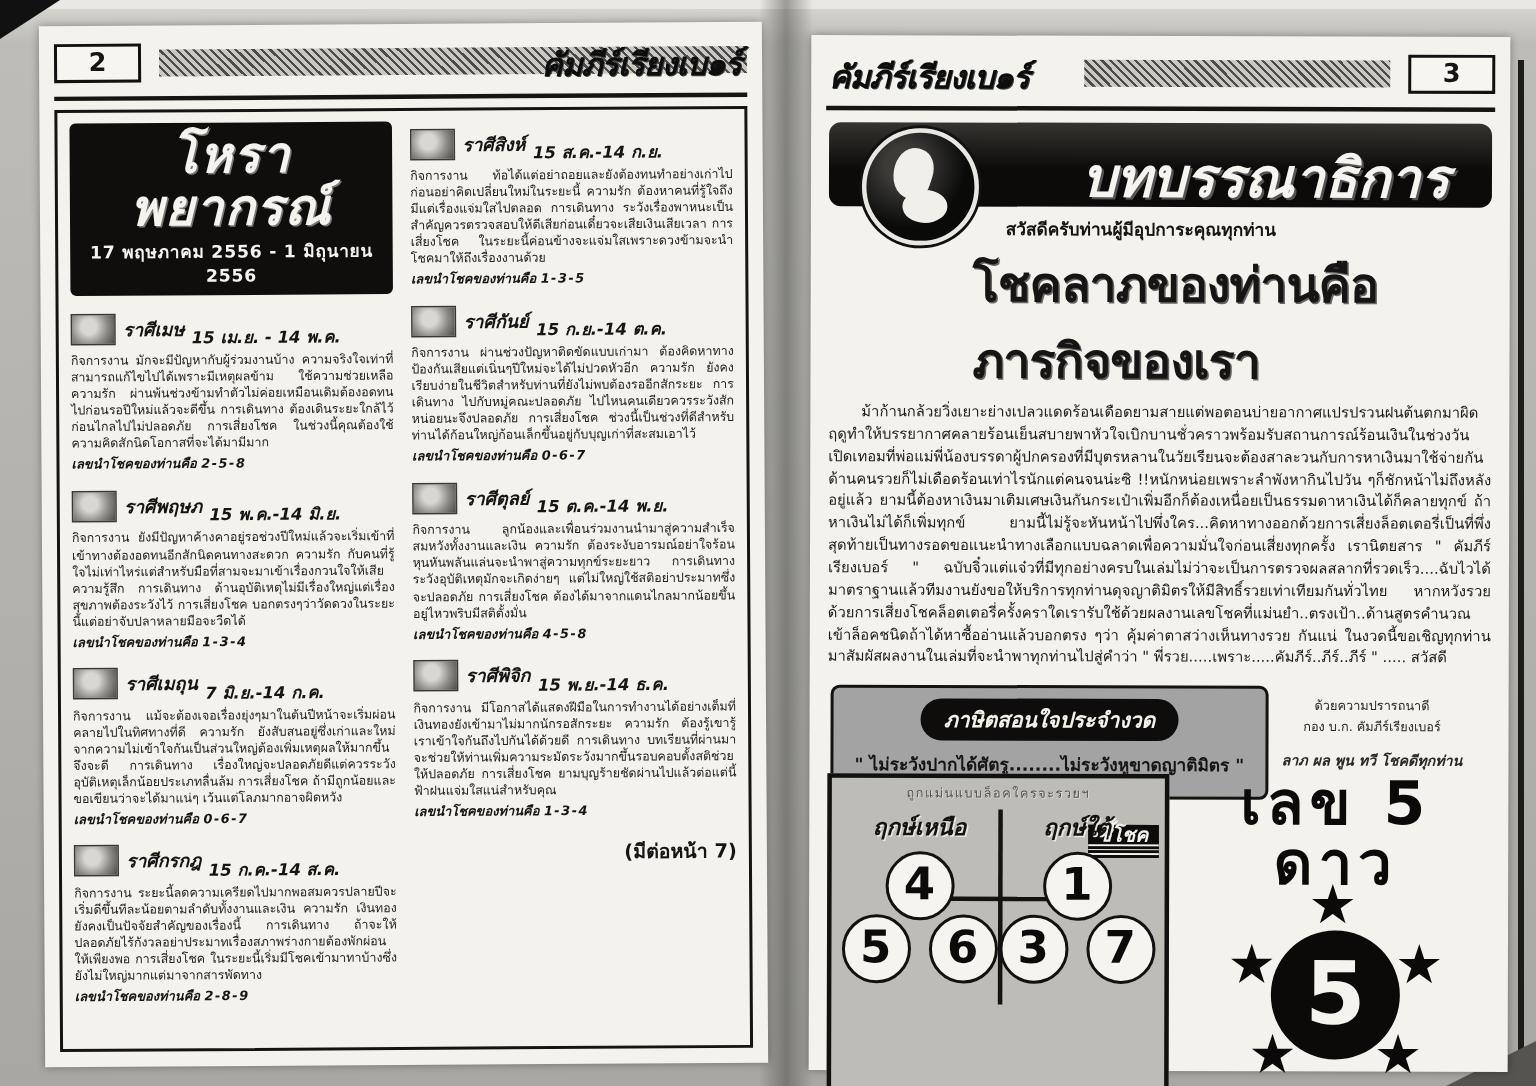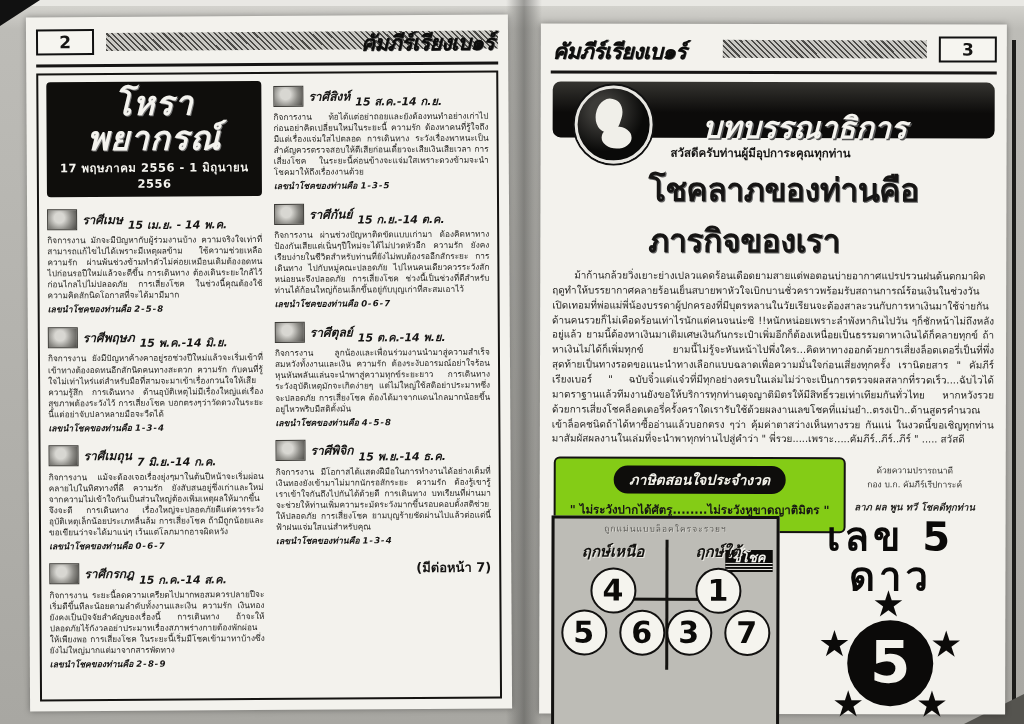--- a/index.html
+++ b/index.html
@@ -51,38 +51,38 @@
   .zdates { font-size:11px; font-weight:900; font-style:italic;margin-top:12px; }
   .zbody { font-size:8.3px; line-height:1.33; text-align:justify; color:#23221f; }
   .zlucky { font-size:8.6px; font-weight:900; font-style:italic; margin-top:1px; }
   .zlucky .zn { letter-spacing:1px; }
   .cont { text-align:right; font-size:13px; font-weight:900; margin-top:4px; }
 
   
   .edblock { position:relative; margin:8px 12px 0 12px; }
   .edbox { background:linear-gradient(180deg,#353430 0%, #0c0b0a 55%); border-radius:8px;
            height:56px; position:relative; }
-  .edtitle { position:absolute; left:150px; right:10px; top:22px; 
-             color:#f5f4ef; font-size:30px; font-weight:900; font-style:italic;
+  .edtitle { position:absolute; left:150px; right:10px; top:8px; text-align:center;
+             color:#f5f4ef; font-size:36px; font-weight:900; font-style:italic;
              text-shadow:1.5px 1.5px 0 #555; }
   .edlogo { position:absolute; left:22px; top:4px; width:78px; height:78px; border-radius:50%;
             background:radial-gradient(circle at 35% 30%, #3c3b38 0 18%, #0a0a09 60%);
             border:3px solid #e8e7e2; box-shadow:0 0 0 2px #111; z-index:2; }
   .edlogo:before { content:""; position:absolute; left:18px; top:10px; width:26px; height:34px;
             background:#f0efe9; border-radius:50% 50% 40% 60%; transform:rotate(18deg); }
   .edlogo:after { content:""; position:absolute; left:24px; bottom:12px; width:30px; height:22px;
             background:#f0efe9; border-radius:50%; }
   .edgreet { margin:6px 0 0 118px; font-size:11.5px; font-weight:bold; }
   .edhead { margin:2px 0 3px 96px; font-size:32px; font-weight:900;
             text-shadow:1px 1px 0 #666; letter-spacing:-.5px; }
   .edbody { font-size:9.9px; line-height:1.5; text-align:justify; color:#1c1b19; text-indent:22px; }
 
   .provrow { position:relative; margin:10px 12px 0 12px; height:84px; }
   .provbox { position:absolute; left:2px; top:0; width:292px; height:76px;
-             border:2.5px solid #141311; border-radius:6px; background:#84cc16; text-align:center; }
+             border:2.5px solid #141311; border-radius:6px; background:#a3a3a3; text-align:center; }
   .provpill { display:inline-block; margin-top:7px; background:#0e0d0b; color:#f3f2ea;
               border-radius:16px; padding:3px 16px; font-size:14px; font-weight:900; font-style:italic; }
   .provq { margin-top:7px; font-size:11.5px; font-weight:900; }
   .signoff { position:absolute; right:4px; top:6px; width:150px; text-align:center; font-size:8.5px; color:#2a2926;}
   .signoff .s3 { margin-top:8px; font-size:9.5px; font-weight:900; font-style:italic; }
 
   .pubbar { margin:10px 12px 0 12px; background:#0d0c0a; border-radius:3px; color:#f1f0ea;
             font-size:9.3px; line-height:1.55; padding:4px 8px; }
 
   .bottomrow { position:absolute; left:12px; right:14px; top:492px; bottom:8px; }
@@ -249,21 +249,21 @@
       <div class="edbody">ม้าก้านกล้วยวิ่งเยาะย่างเปลวแดดร้อนเดือดยามสายแต่พอตอนบ่ายอากาศแปรปรวนฝนต้นตกมาผิดฤดูทำให้บรรยากาศคลายร้อนเย็นสบายพาหัวใจเบิกบานชั่วคราวพร้อมรับสถานการณ์ร้อนเงินในช่วงวันเปิดเทอมที่พ่อแม่พี่น้องบรรดาผู้ปกครองที่มีบุตรหลานในวัยเรียนจะต้องสาละวนกับการหาเงินมาใช้จ่ายกัน ด้านคนรวยก็ไม่เดือดร้อนเท่าไรนักแต่คนจนน่ะซิ !!หนักหน่อยเพราะลำพังหากินไปวัน ๆก็ชักหน้าไม่ถึงหลังอยู่แล้ว ยามนี้ต้องหาเงินมาเติมเศษเงินกันกระเป๋าเพิ่มอีกก็ต้องเหนื่อยเป็นธรรมดาหาเงินได้ก็คลายทุกข์ ถ้าหาเงินไม่ได้ก็เพิ่มทุกข์ ยามนี้ไม่รู้จะหันหน้าไปพึ่งใคร...คิดหาทางออกด้วยการเสี่ยงล็อตเตอรี่เป็นที่พึ่งสุดท้ายเป็นทางรอดขอแนะนำทางเลือกแบบฉลาดเพื่อความมั่นใจก่อนเสี่ยงทุกครั้ง เรานิตยสาร " คัมภีร์เรียงเบอร์ " ฉบับจิ๋วแต่แจ๋วที่มีทุกอย่างครบในเล่มไม่ว่าจะเป็นการตรวจผลสลากที่รวดเร็ว....ฉับไวได้มาตราฐานแล้วทีมงานยังขอให้บริการทุกท่านดุจญาติมิตรให้มีสิทธิ์รวยเท่าเทียมกันทั่วไทย หากหวังรวยด้วยการเสี่ยงโชคล็อตเตอรี่ครั้งคราใดเรารับใช้ด้วยผลงานเลขโชคที่แม่นยำ..ตรงเป้า..ด้านสูตรคำนวณเข้าล็อคชนิดถ้าได้หาซื้ออ่านแล้วบอกตรง ๆว่า คุ้มค่าตาสว่างเห็นทางรวย กันแน่ ในงวดนี้ขอเชิญทุกท่านมาสัมผัสผลงานในเล่มที่จะนำพาทุกท่านไปสู่คำว่า " พี่รวย.....เพราะ.....คัมภีร์..ภีร์..ภีร์ " ..... สวัสดี</div>
     </div>
 
     <div class="provrow">
       <div class="provbox">
         <div class="provpill">ภาษิตสอนใจประจำงวด</div>
         <div class="provq">" ไม่ระวังปากได้ศัตรู........ไม่ระวังหูขาดญาติมิตร "</div>
       </div>
       <div class="signoff">
         <div class="s1">ด้วยความปรารถนาดี</div>
-        <div class="s2">กอง บ.ก. คัมภีร์เรีปการะค์</div>
+        <div class="s2">กอง บ.ก. คัมภีร์เรียงเบอร์</div>
         <div class="s3">ลาภ ผล พูน ทวี โชคดีทุกท่าน</div>
       </div>
     </div>
 
 
     <div class="bottomrow">
       <div class="luckbox">
         <div class="lucktop">ถูกแม่นแบบล็อคใครจะรวยฯ</div>
         <div class="lucktitle"><span class="luckbadge">ชี้โชค</span></div>
         <div class="luckcols">

